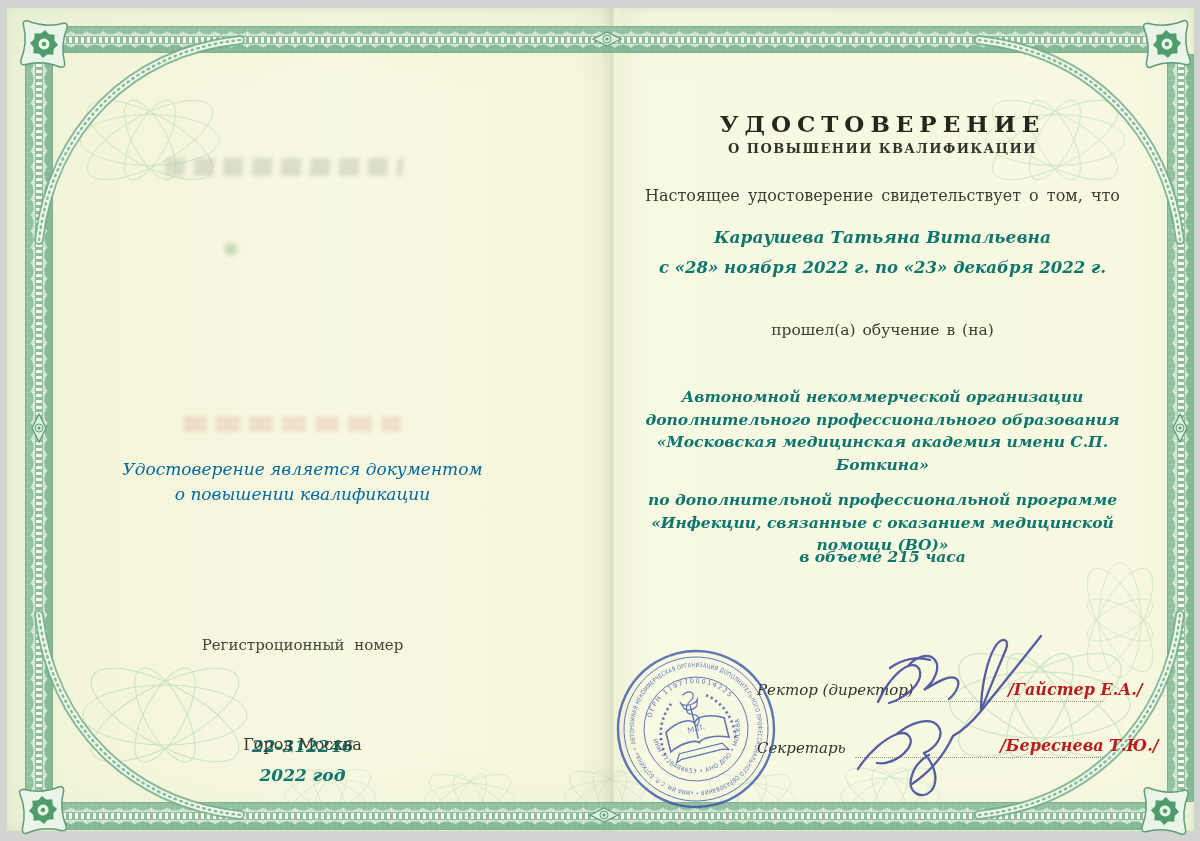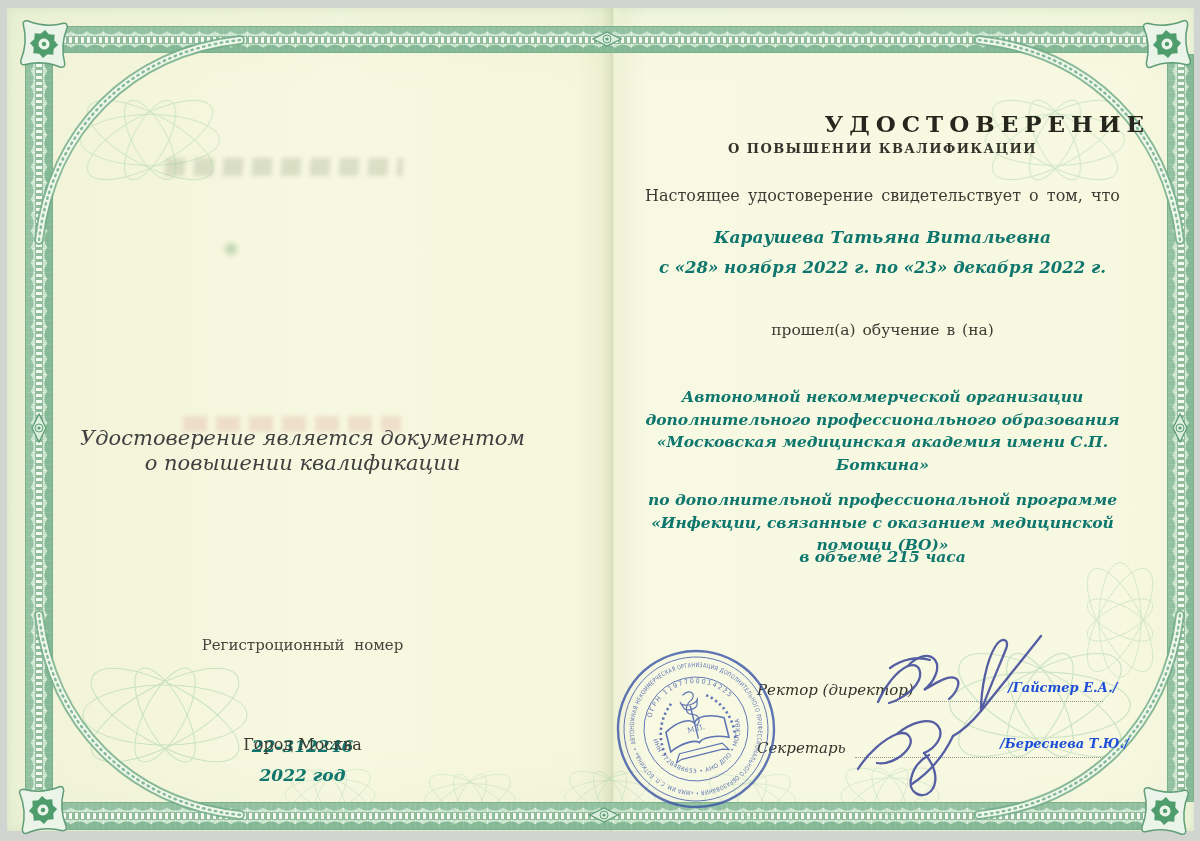--- a/index.html
+++ b/index.html
@@ -31,35 +31,35 @@
     background:repeating-linear-gradient(90deg,rgba(100,118,88,.35) 0 20px,transparent 20px 29px);transform:skewX(-4deg);}
   .ghost2{position:absolute;left:176px;top:408px;width:218px;height:16px;filter:blur(2.2px);opacity:.5;
     background:repeating-linear-gradient(90deg,rgba(198,96,96,.33) 0 24px,transparent 24px 33px);}
   .smudge{position:absolute;left:214px;top:232px;width:20px;height:18px;border-radius:50%;
     background:radial-gradient(circle,rgba(110,165,115,.45),transparent 70%);filter:blur(1px);}
   
   .t{position:absolute;color:#3a3a33;}
   .center{text-align:center;}
   .left-col{left:80px;width:445px;}
   .right-col{left:615px;width:535px;}
-  .title{font-size:23px;font-weight:bold;letter-spacing:6px;color:#26261f;text-align:right;}
+  .title{font-size:23px;font-weight:bold;letter-spacing:6px;color:#26261f;}
   .subtitle{font-size:13px;font-weight:bold;letter-spacing:1.4px;color:#33332c;}
   .statement{font-size:16px;word-spacing:3px;color:#3c3c35;}
   .bi{font-style:italic;font-weight:bold;color:#0f766e;}
   .name-line{font-size:17px;}
   .period-line{font-size:16.5px;}
   .plain{font-size:15.5px;word-spacing:2px;color:#3c3c35;}
   .block{font-size:15.5px;line-height:22.5px;}
-  .note{font-size:21px;font-style:italic;line-height:25px;color:#404040;}
+  .note{font-size:17px;font-style:italic;line-height:25px;color:#0369a1;margin-top:31px;}
   .reg-label{font-size:15px;word-spacing:5px;color:#44443c;}
   .reg-num{font-size:17px;margin-top:40px;}
   .city{font-size:16px;color:#3b3b33;}
   .year{font-size:17px;}
   .sig-label{font-size:15px;font-style:italic;color:#33332c;}
-  .sig-name{font-size:13px;font-style:italic;font-weight:bold;color:#1d4ed8;text-align:right;}
+  .sig-name{font-size:16px;font-style:italic;font-weight:bold;color:#b91c1c;text-align:right;}
   .sig-line{position:absolute;border-bottom:1.6px dotted #979790;height:0;}
   .overlay{position:absolute;left:0;top:0;pointer-events:none;}
 </style>
 </head>
 <body>
 
 <div class="scan">
   <div class="paper">
     <div class="fold"></div>
     <div class="ghost1"></div>

